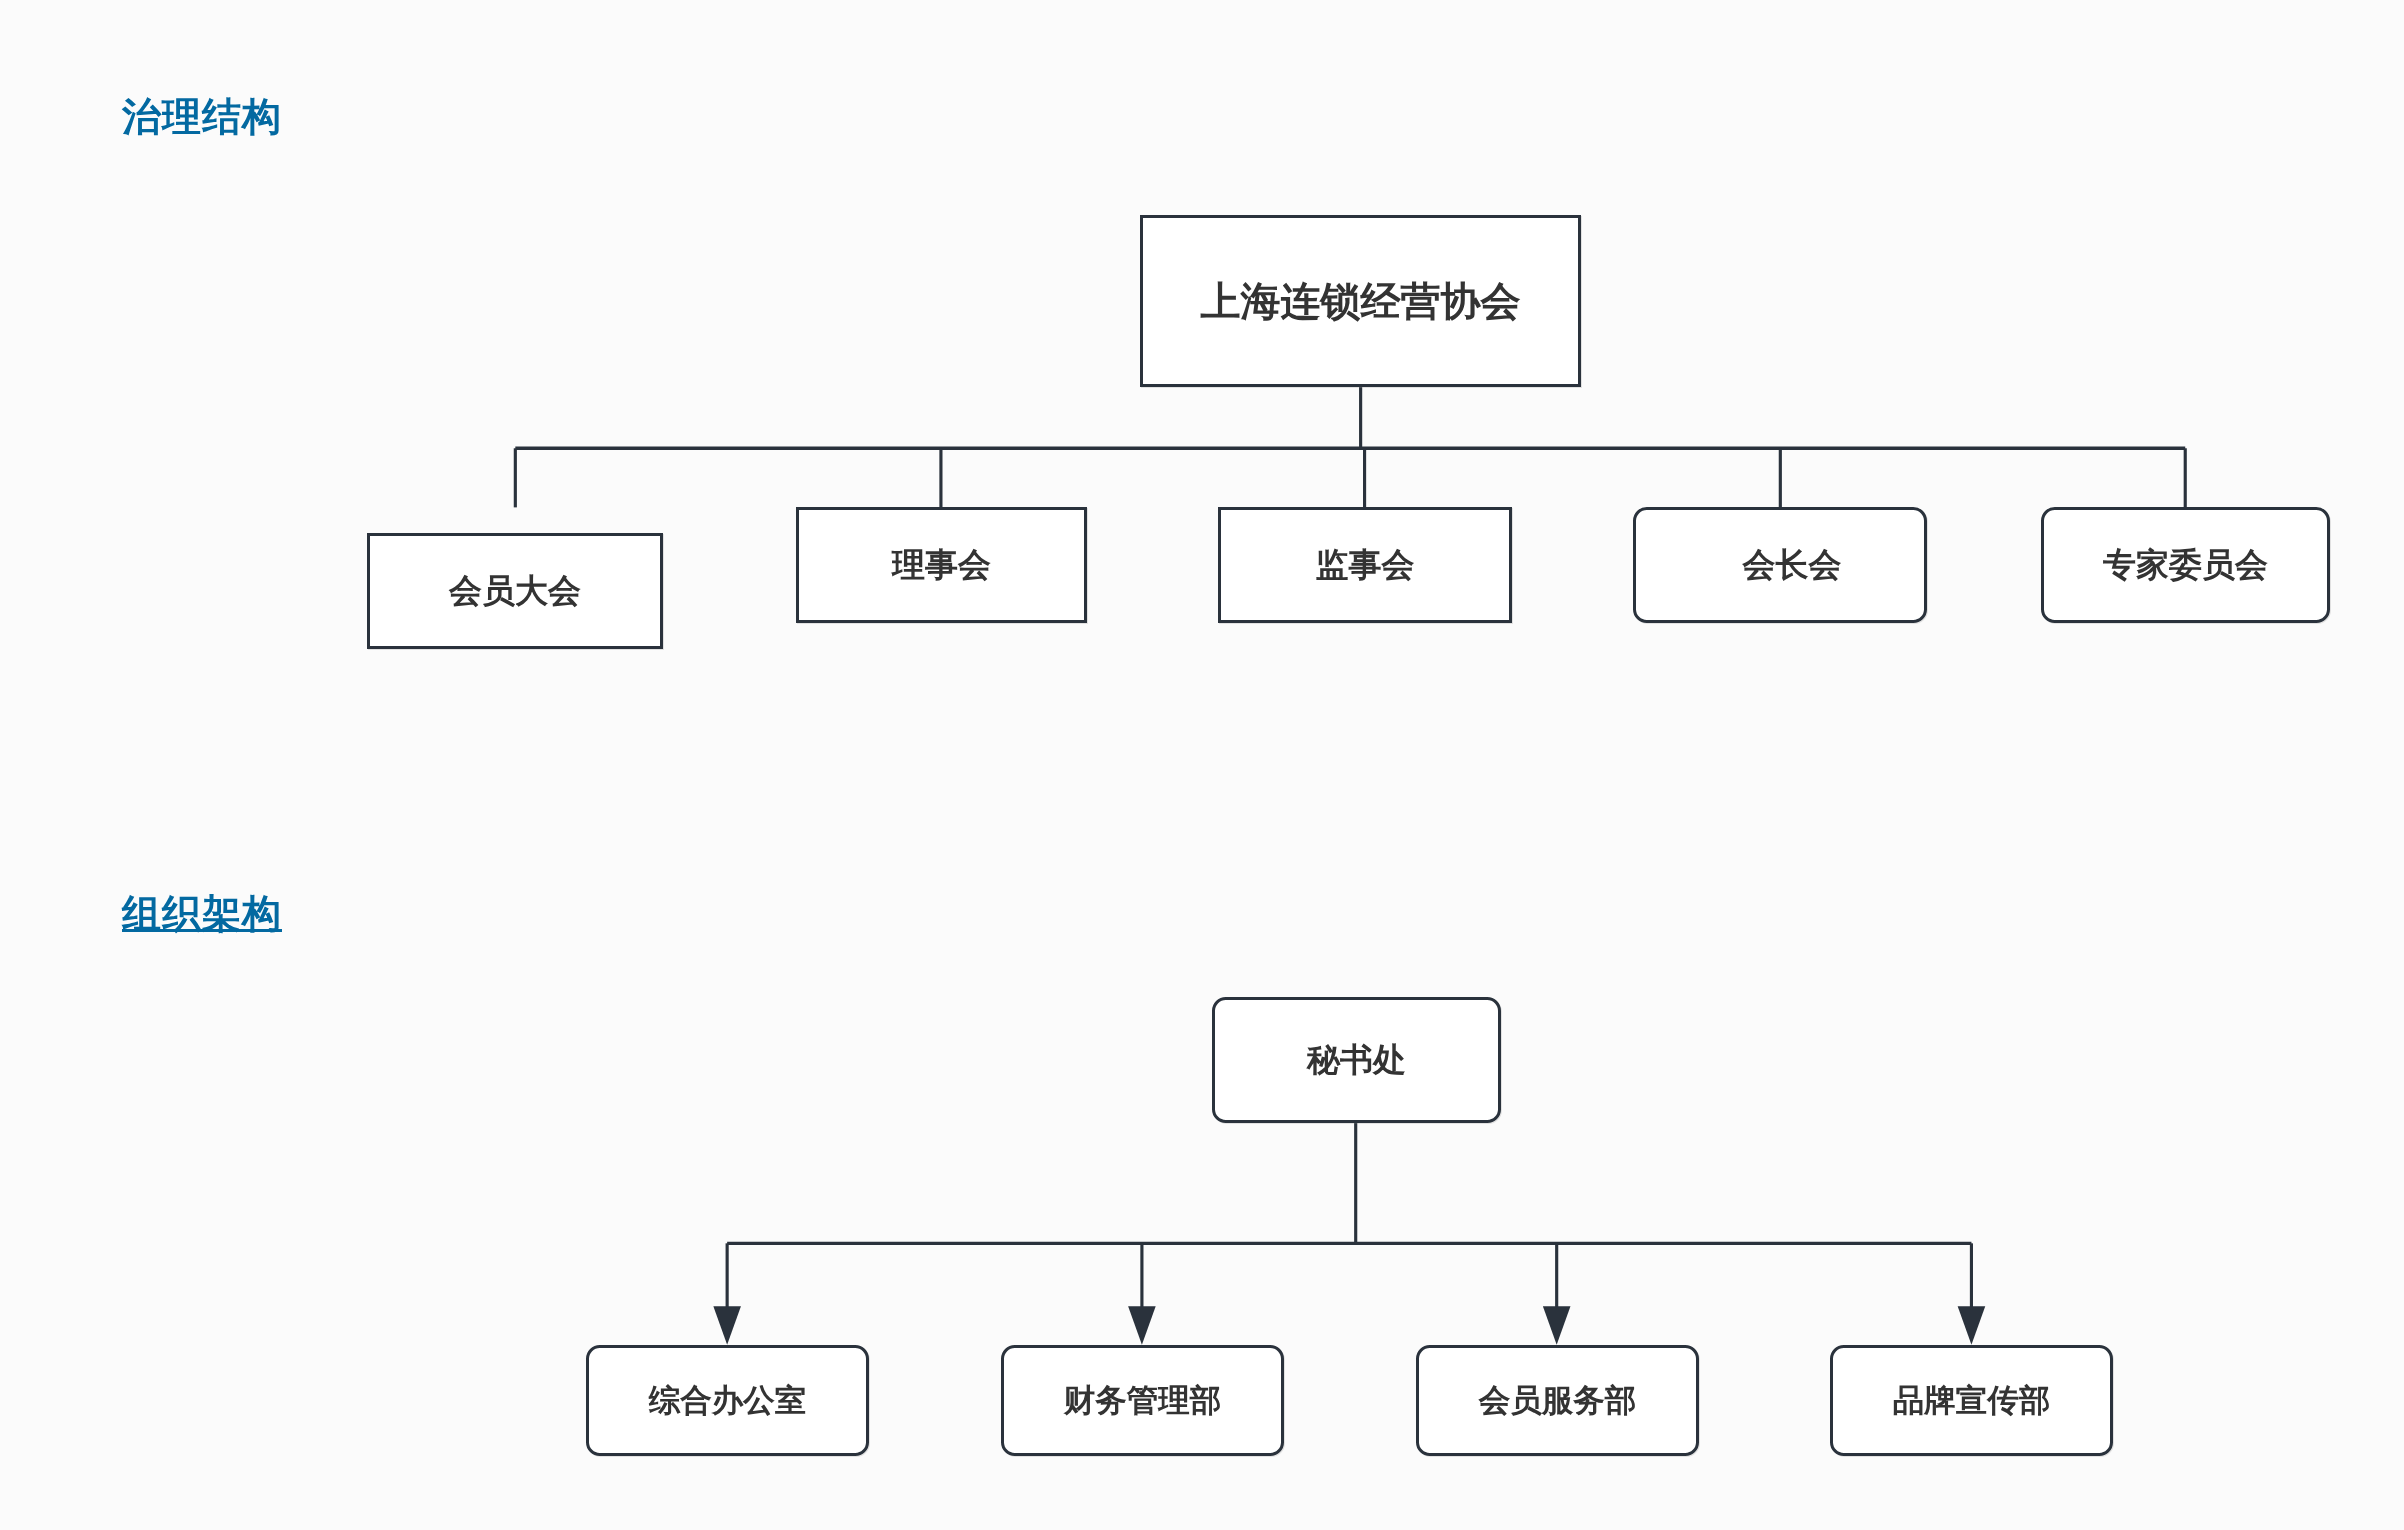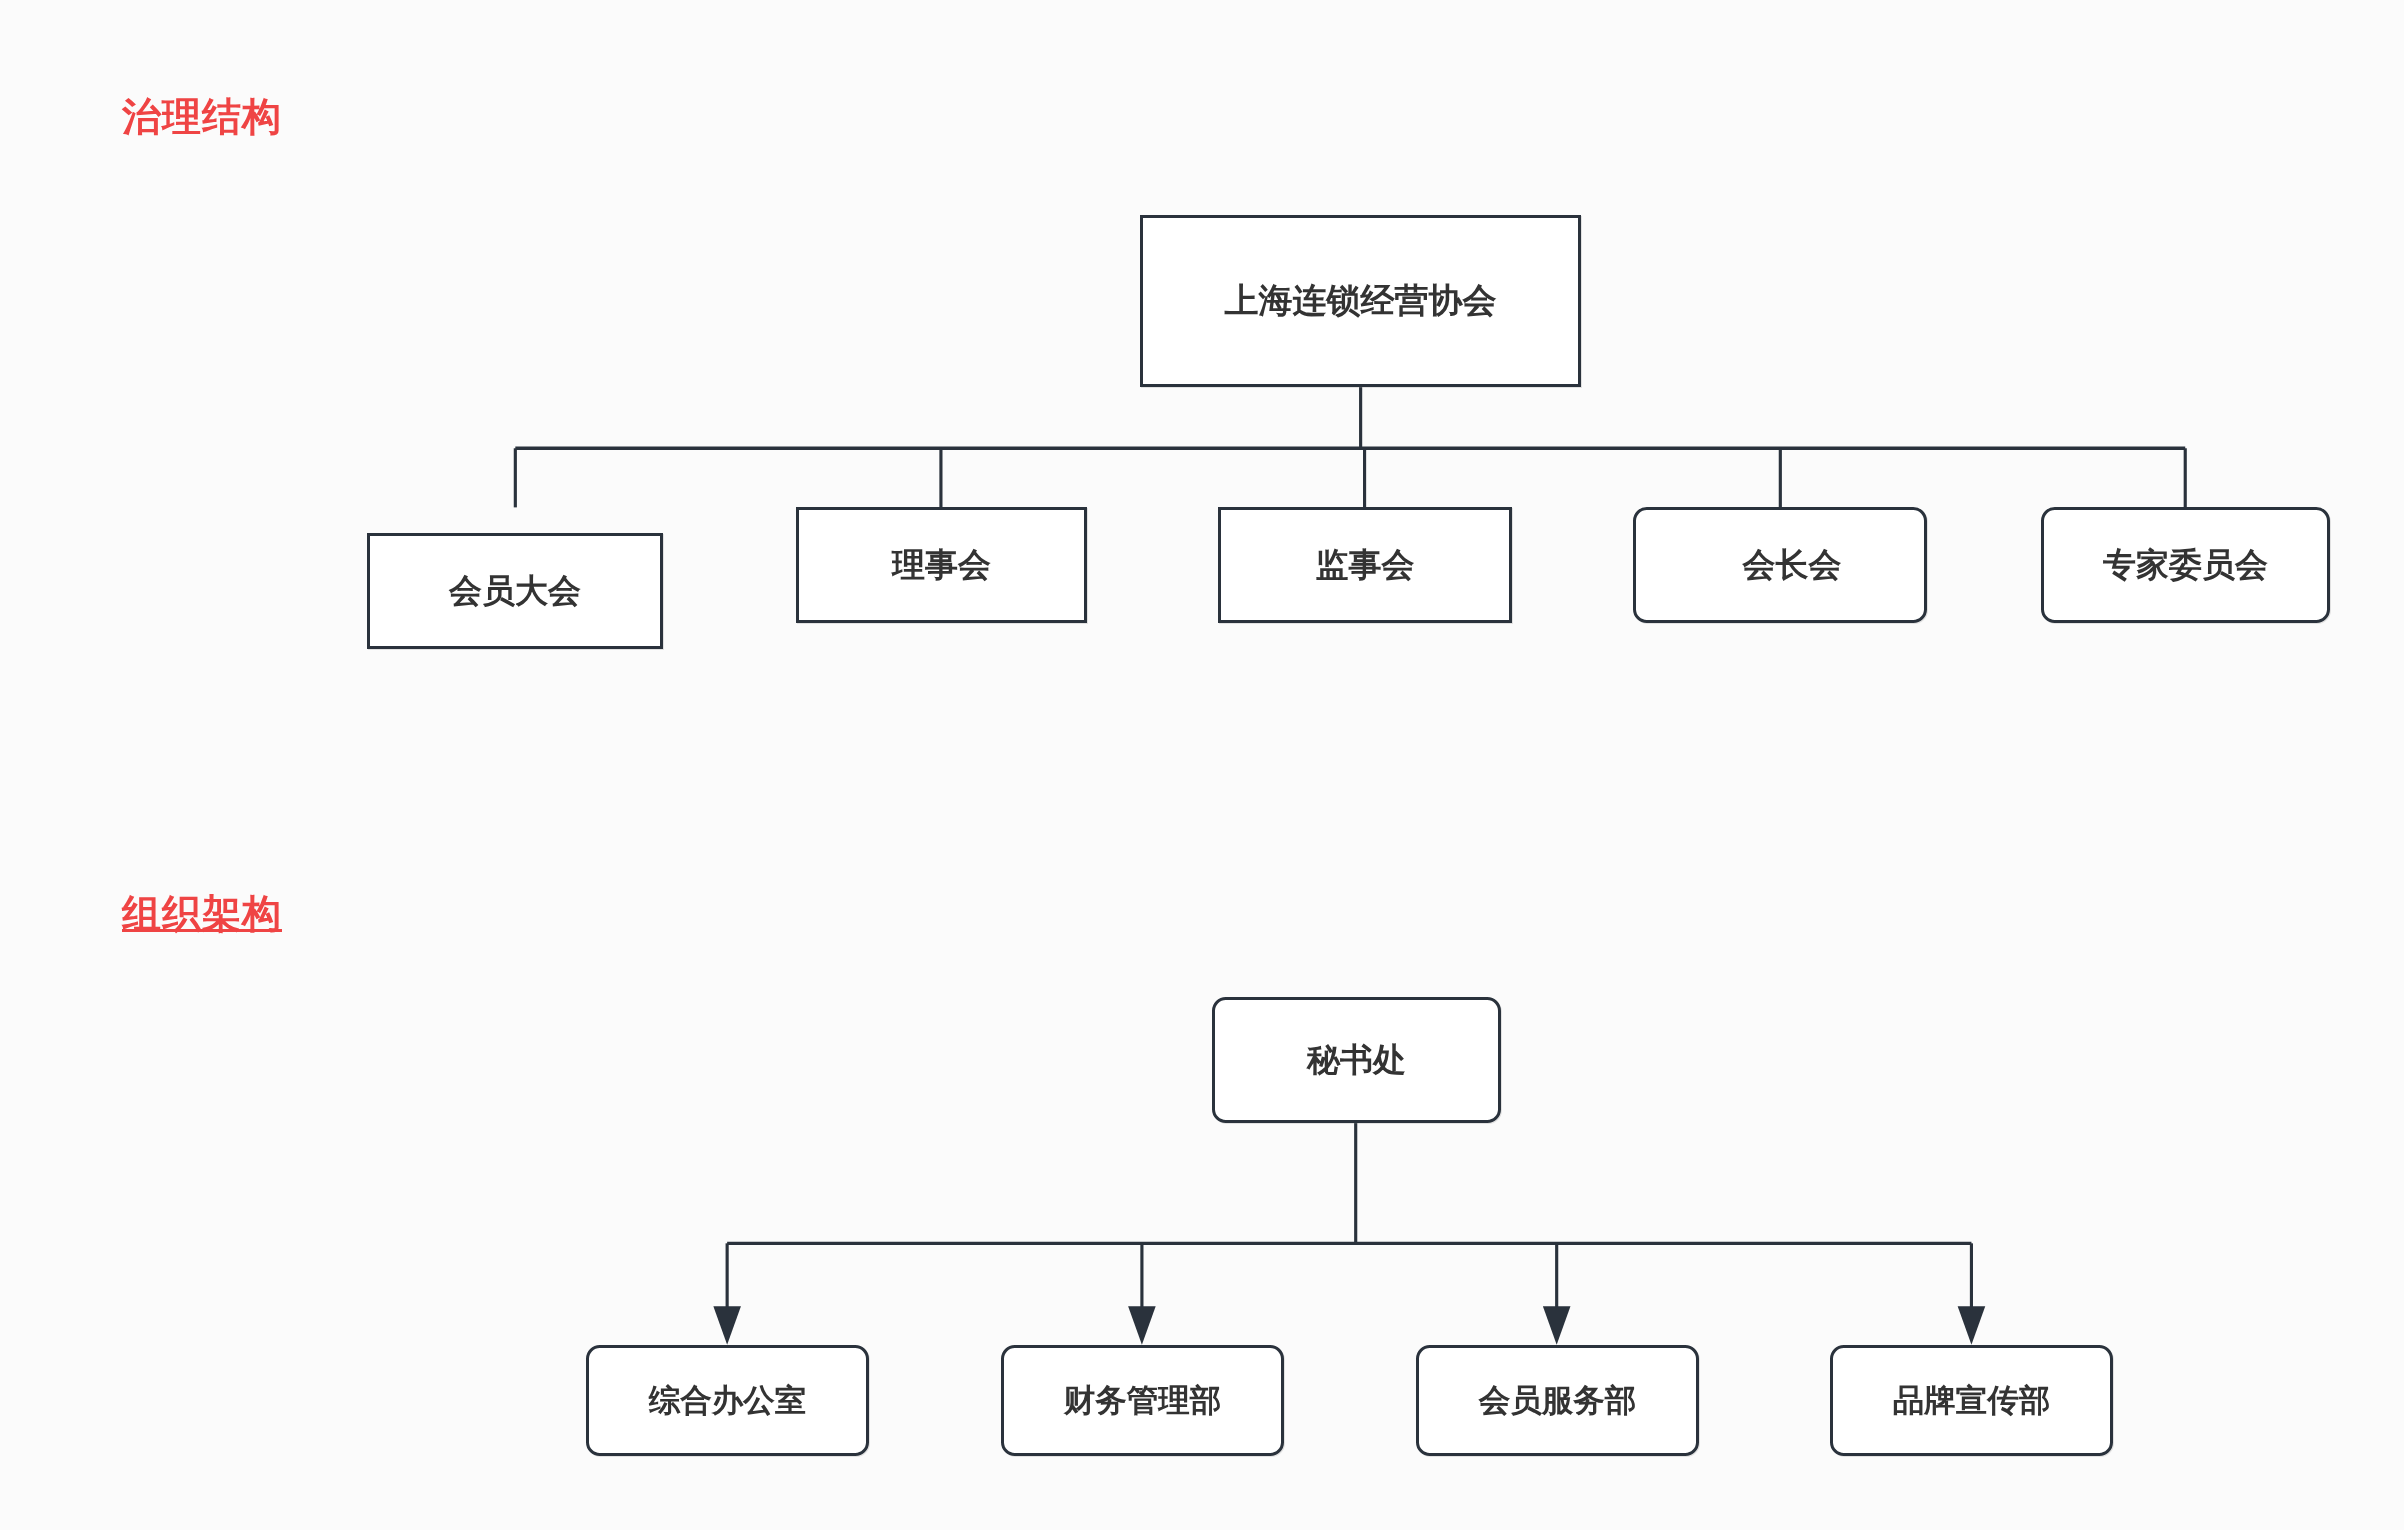--- a/index.html
+++ b/index.html
@@ -21,21 +21,21 @@
     inset: 0;
     width: 2405px;
     height: 1531px;
   }
 
   
   .section-title {
     position: absolute;
     font-size: 39px;
     font-weight: bold;
-    color: #ef4444;
+    color: #0369a1;
     letter-spacing: 1px;
     white-space: nowrap;
     line-height: 1;
   }
   #title-governance { left: 122px; top: 97px; }
   #title-organization { left: 122px; top: 894px; text-decoration: underline; }
 
   
   #links {
     position: absolute;
@@ -68,21 +68,21 @@
     justify-content: center;
     color: #333333;
     font-weight: bold;
     white-space: nowrap;
     box-shadow: 1px 1px 0 rgba(0,0,0,0.10);
   }
   .node.sharp { border-radius: 0; }
   .node.round { border-radius: 13.8px; }
 
   .node-root {
-    font-size: 34px;
+    font-size: 40px;
   }
   .node-lvl2 {
     font-size: 33px;
   }
   .node-sec {
     font-size: 33px;
   }
   .node-dept {
     font-size: 31.5px;
     text-align: center;

